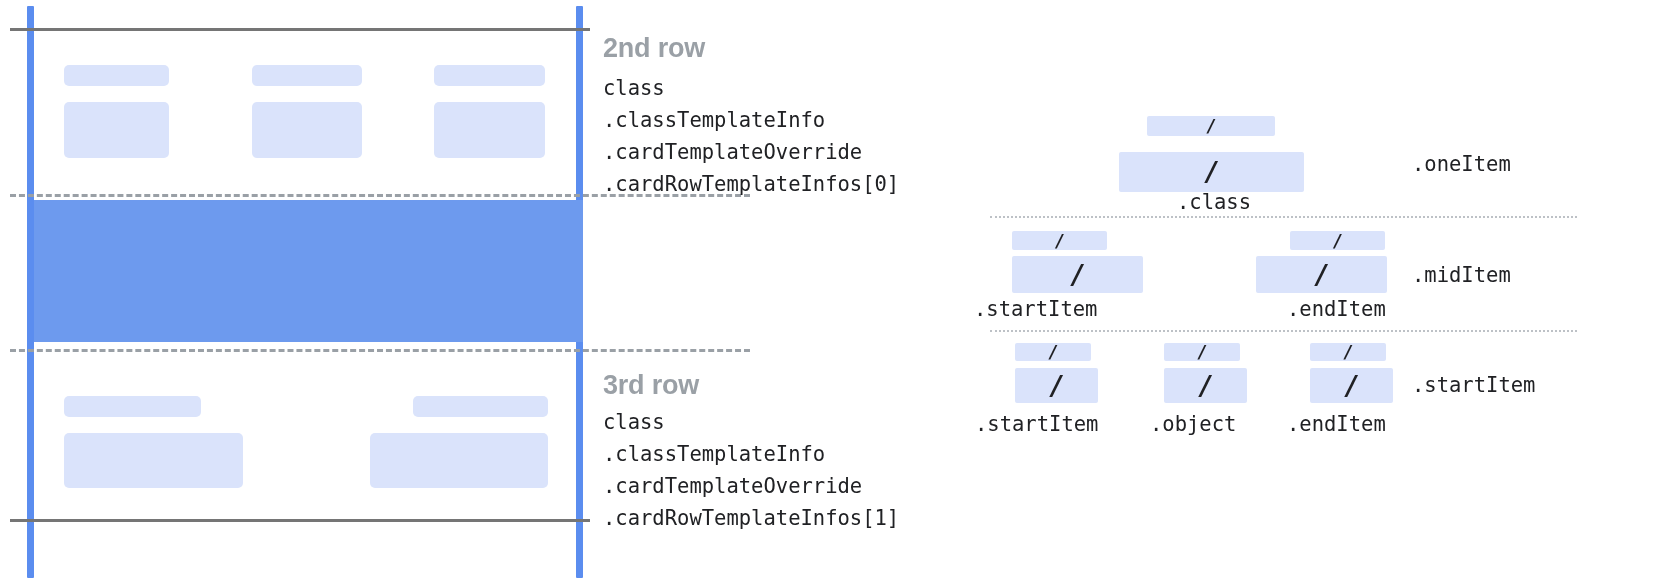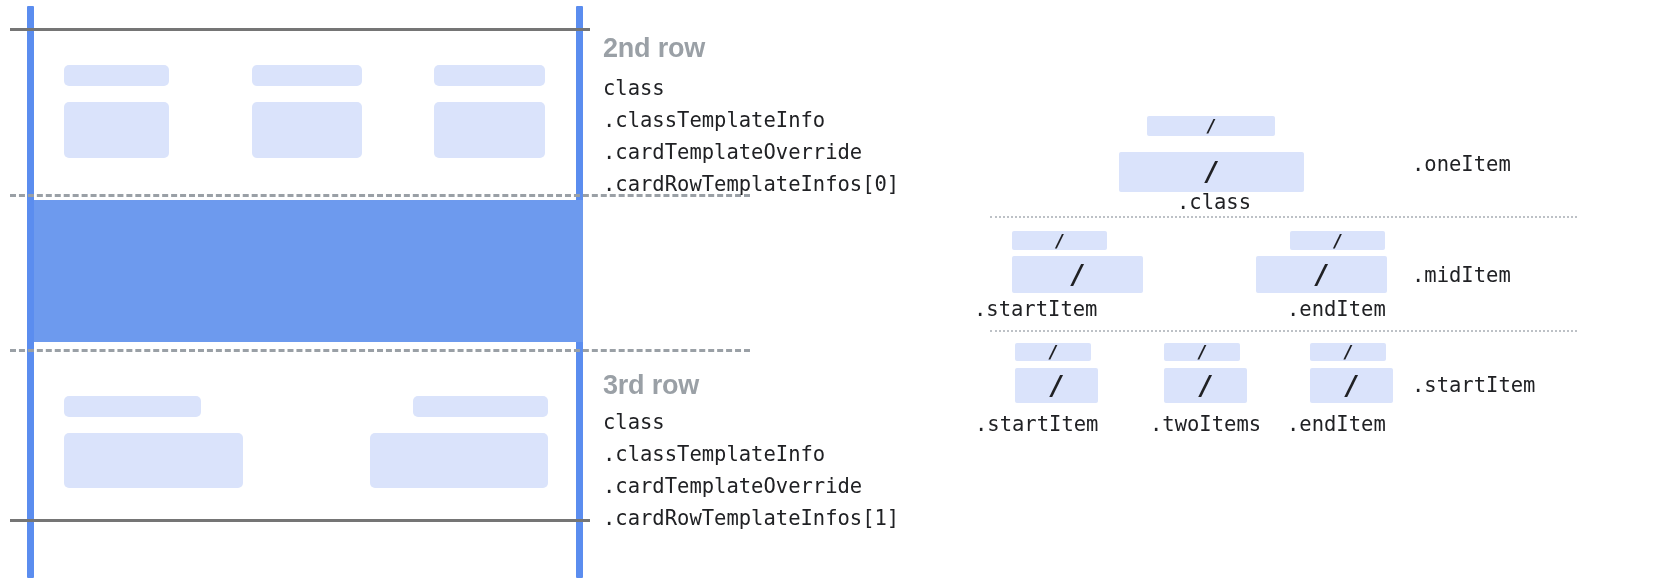--- a/index.html
+++ b/index.html
@@ -182,21 +182,21 @@
     <div class="group-label" style="left:452px; top:263px;">.midItem</div>
 
     <div class="sep-dotted" style="left:30px; top:330px; width:587px;"></div>
 
     <div class="chip chip-small" style="left:55px; top:343px; width:76px; height:18px;">/</div>
     <div class="chip chip-big" style="left:55px; top:368px; width:83px; height:35px;">/</div>
     <div class="mono-label" style="left:15px; top:412px;">.startItem</div>
 
     <div class="chip chip-small" style="left:204px; top:343px; width:76px; height:18px;">/</div>
     <div class="chip chip-big" style="left:204px; top:368px; width:83px; height:35px;">/</div>
-    <div class="mono-label" style="left:190px; top:412px;">.twoItems</div>
+    <div class="mono-label" style="left:190px; top:412px;">.object</div>
 
     <div class="chip chip-small" style="left:350px; top:343px; width:76px; height:18px;">/</div>
     <div class="chip chip-big" style="left:350px; top:368px; width:83px; height:35px;">/</div>
     <div class="mono-label" style="left:327px; top:412px;">.endItem</div>
 
     <div class="group-label" style="left:452px; top:373px;">.startItem</div>
   </div>
 
 </div>
 

